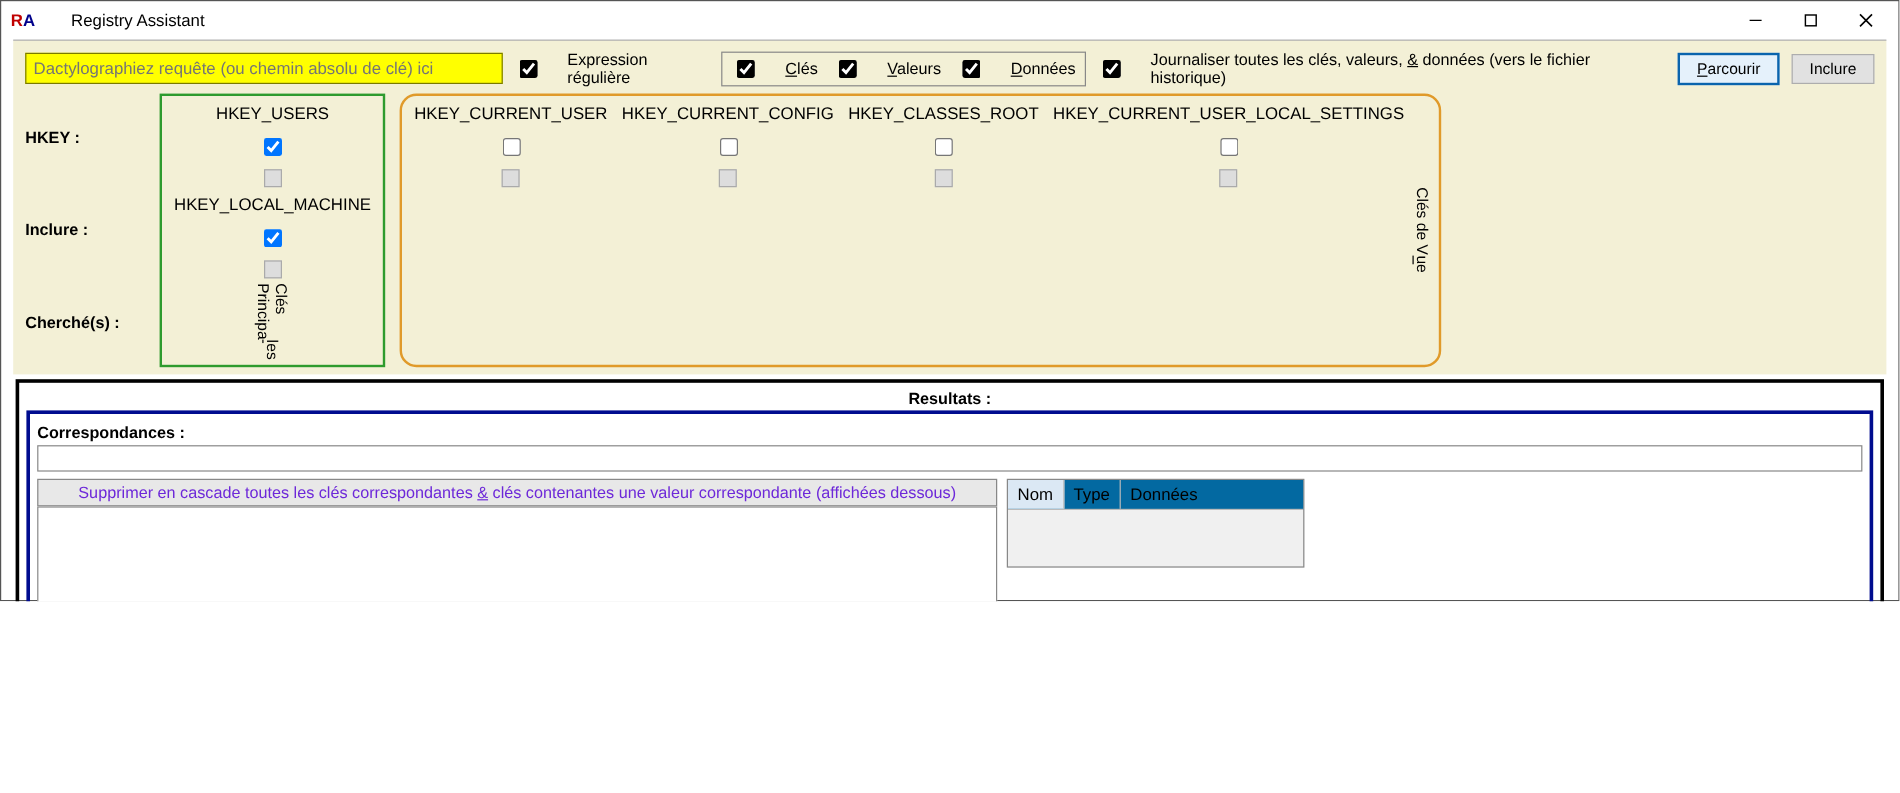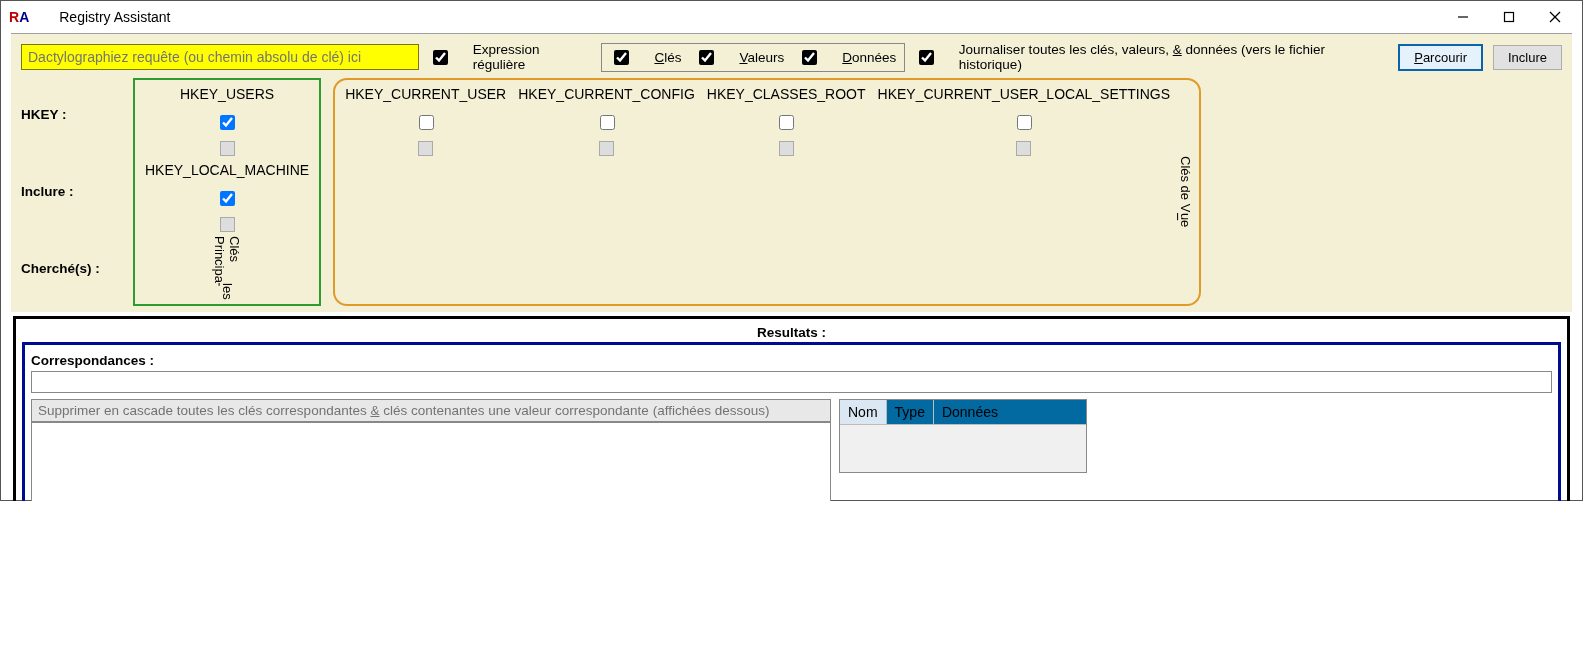--- a/index.html
+++ b/index.html
@@ -36,21 +36,21 @@
   .hkeycol .hname { font-size:14px; height:20px; display:flex; align-items:center; white-space:nowrap;}
   .cb { width:15px; height:15px; }
   .cb-dis { width:15px; height:15px; background:#ddd; border:1px solid #aaa; display:inline-block;}
   .vertlabel { writing-mode:vertical-rl; text-orientation:mixed; padding:2px 2px; font-size:13px; display:flex; align-items:center; justify-content:center;}
   .resultsWrap { border:3px solid #000; margin:4px 2px 2px 2px; padding:2px 6px 6px 6px; }
   .sectitle { text-align:center; font-weight:bold; padding:4px 0 2px 0; }
   .bluebox { border:3px solid #000c8f; padding:6px 6px 8px 6px; }
   .fieldlabel { font-weight:bold; margin:2px 0 3px 0; display:block;}
   .textrow { width:100%; height:22px; border:1px solid #888; background:#fff; }
   .cascade-row { display:flex; gap:8px; margin-top:6px; align-items:flex-start;}
-  .cascadebtn { border:1px solid #888; background:#e8e8e8; color:#737373; padding:3px 6px; font-size:13.5px; }
+  .cascadebtn { border:1px solid #888; background:#e8e8e8; color:#6d28d9; padding:3px 6px; font-size:13.5px; text-align:center;}
   .listarea { border:1px solid #888; background:#fff; height:52px; flex:0 0 800px;}
   .grid { border:1px solid #888; background:#f0f0f0; display:flex; flex-direction:column; flex:0 0 248px; height:74px;}
   .gridhead { display:flex; border-bottom:1px solid #bbb; background:#0369a1;}
   .gh { border-right:1px solid #bbb; padding:4px 8px; font-size:14px; }
   .gh.sel { background:#dbe8f4; }
 </style>
 </head>
 <body>
 
 <div class="window">

